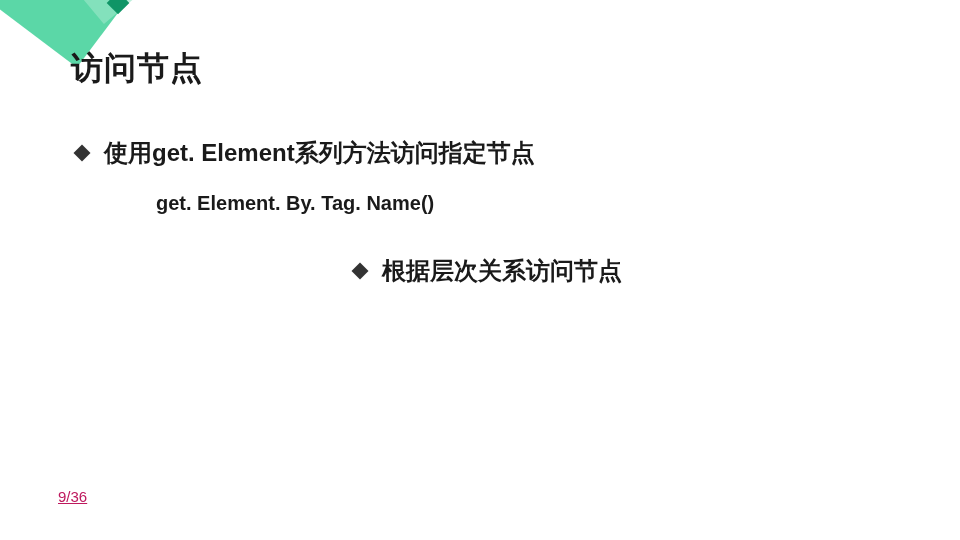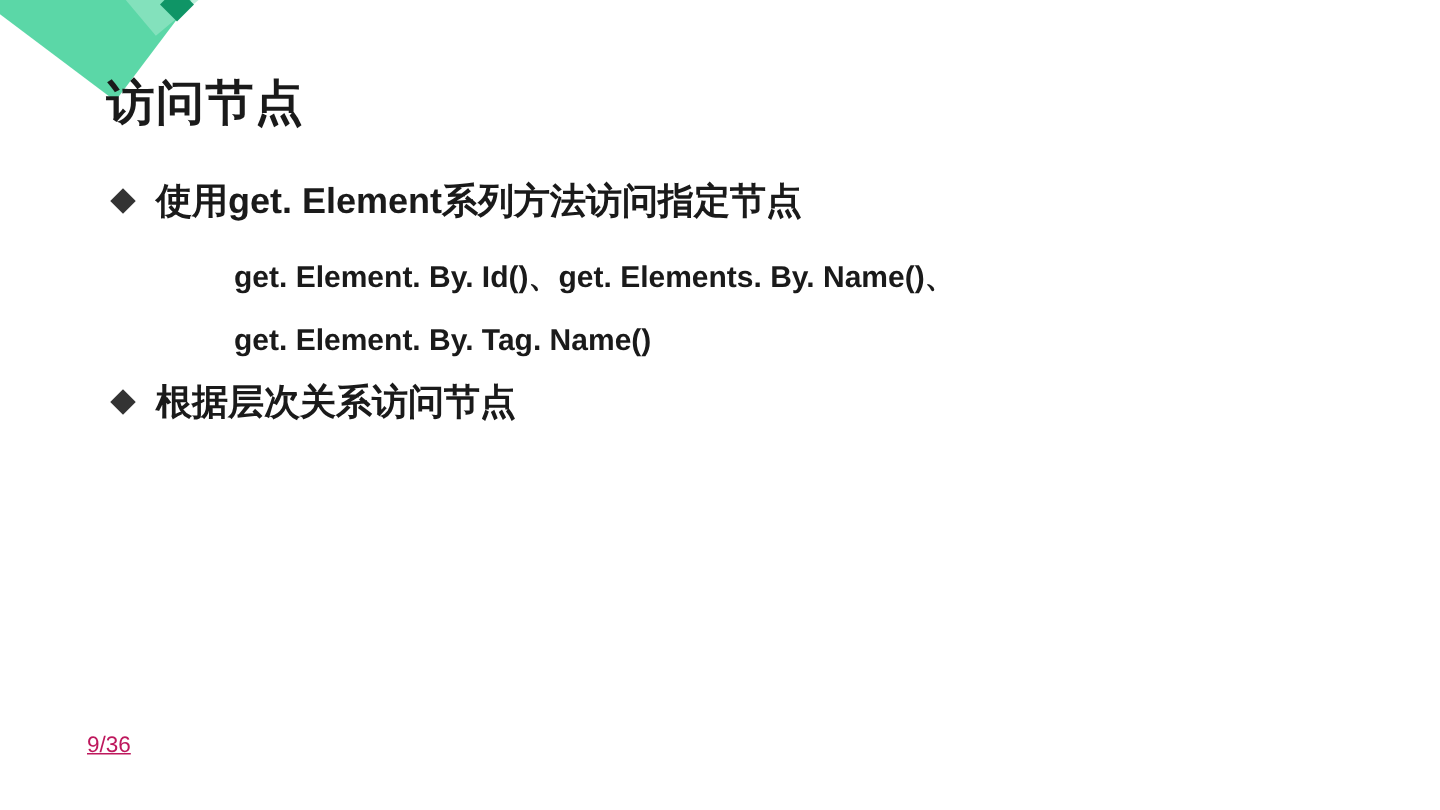--- a/index.html
+++ b/index.html
@@ -9,21 +9,21 @@
   
   .deco { position: absolute; top: -60px; left: -60px; width: 260px; height: 200px; }
   .deco .big-tri { position: absolute; top: 0; left: 0; width: 0; height: 0; border-left: 128px solid transparent; border-right: 128px solid transparent; border-top: 128px solid #24c989; transform: rotate(-8deg); opacity: 0.75; }
   .deco .small-tri { position: absolute; top: 36px; left: 118px; width: 0; height: 0; border-left: 48px solid transparent; border-right: 48px solid transparent; border-top: 48px solid #9ae6c8; transform: rotate(5deg); opacity: 0.65; }
   .deco .diamond { position: absolute; top: 55px; left: 170px; width: 16px; height: 16px; background: #0f9566; transform: rotate(45deg); }
 
   .title { position: absolute; top: 47px; left: 71px; font-size: 32px; font-weight: 700; color: #1a1a1a; letter-spacing: 1px; }
 
   .content { position: absolute; top: 110px; left: 76px; right: 60px; }
 
-  .item-l1 { margin-top: 8px; margin-bottom: 10px; font-size: 24px; font-weight: 700; color: #1a1a1a; line-height: 1.4; }
+  .item-l1 { margin-top: 26px; margin-bottom: 10px; font-size: 24px; font-weight: 700; color: #1a1a1a; line-height: 1.4; }
   .item-l1 .dia, .item-l2 .dia { display: inline-block; width: 12px; height: 12px; background: #333; transform: rotate(45deg); margin-right: 16px; vertical-align: 2px; }
 
   .item-l2-block { margin-left: 80px; margin-top: 12px; font-size: 20px; font-weight: 600; color: #1a1a1a; line-height: 2.1; }
 
   .pagenum { position: absolute; left: 58px; bottom: 35px; font-size: 15px; color: #be185d; text-decoration: underline; font-weight: 500; }
 </style>
 </head>
 <body>
 
 <div class="slide">
@@ -37,28 +37,25 @@
   <div class="title">访问节点</div>
 
   <div class="content">
 
     <div class="item-l1">
       <span class="dia"></span><span>使用get. Element系列方法访问指定节点</span>
     </div>
 
     <div class="item-l2-block">
       <div>
-        <span class="dia"></span><span>get. Element. By. Id()、get. Elements. By. Name()、</span>
-      </div>
-      <div>
         <span>get. Element. By. Tag. Name()</span>
       </div>
     </div>
 
-    <div class="item-l1" style="margin-top:4px;">
+    <div class="item-l1" style="margin-top:30px;text-align:center;">
       <span class="dia"></span><span>根据层次关系访问节点</span>
     </div>
 
   </div>
 
   <div class="pagenum">9/36</div>
 
 </div>
 
 </body></html>

